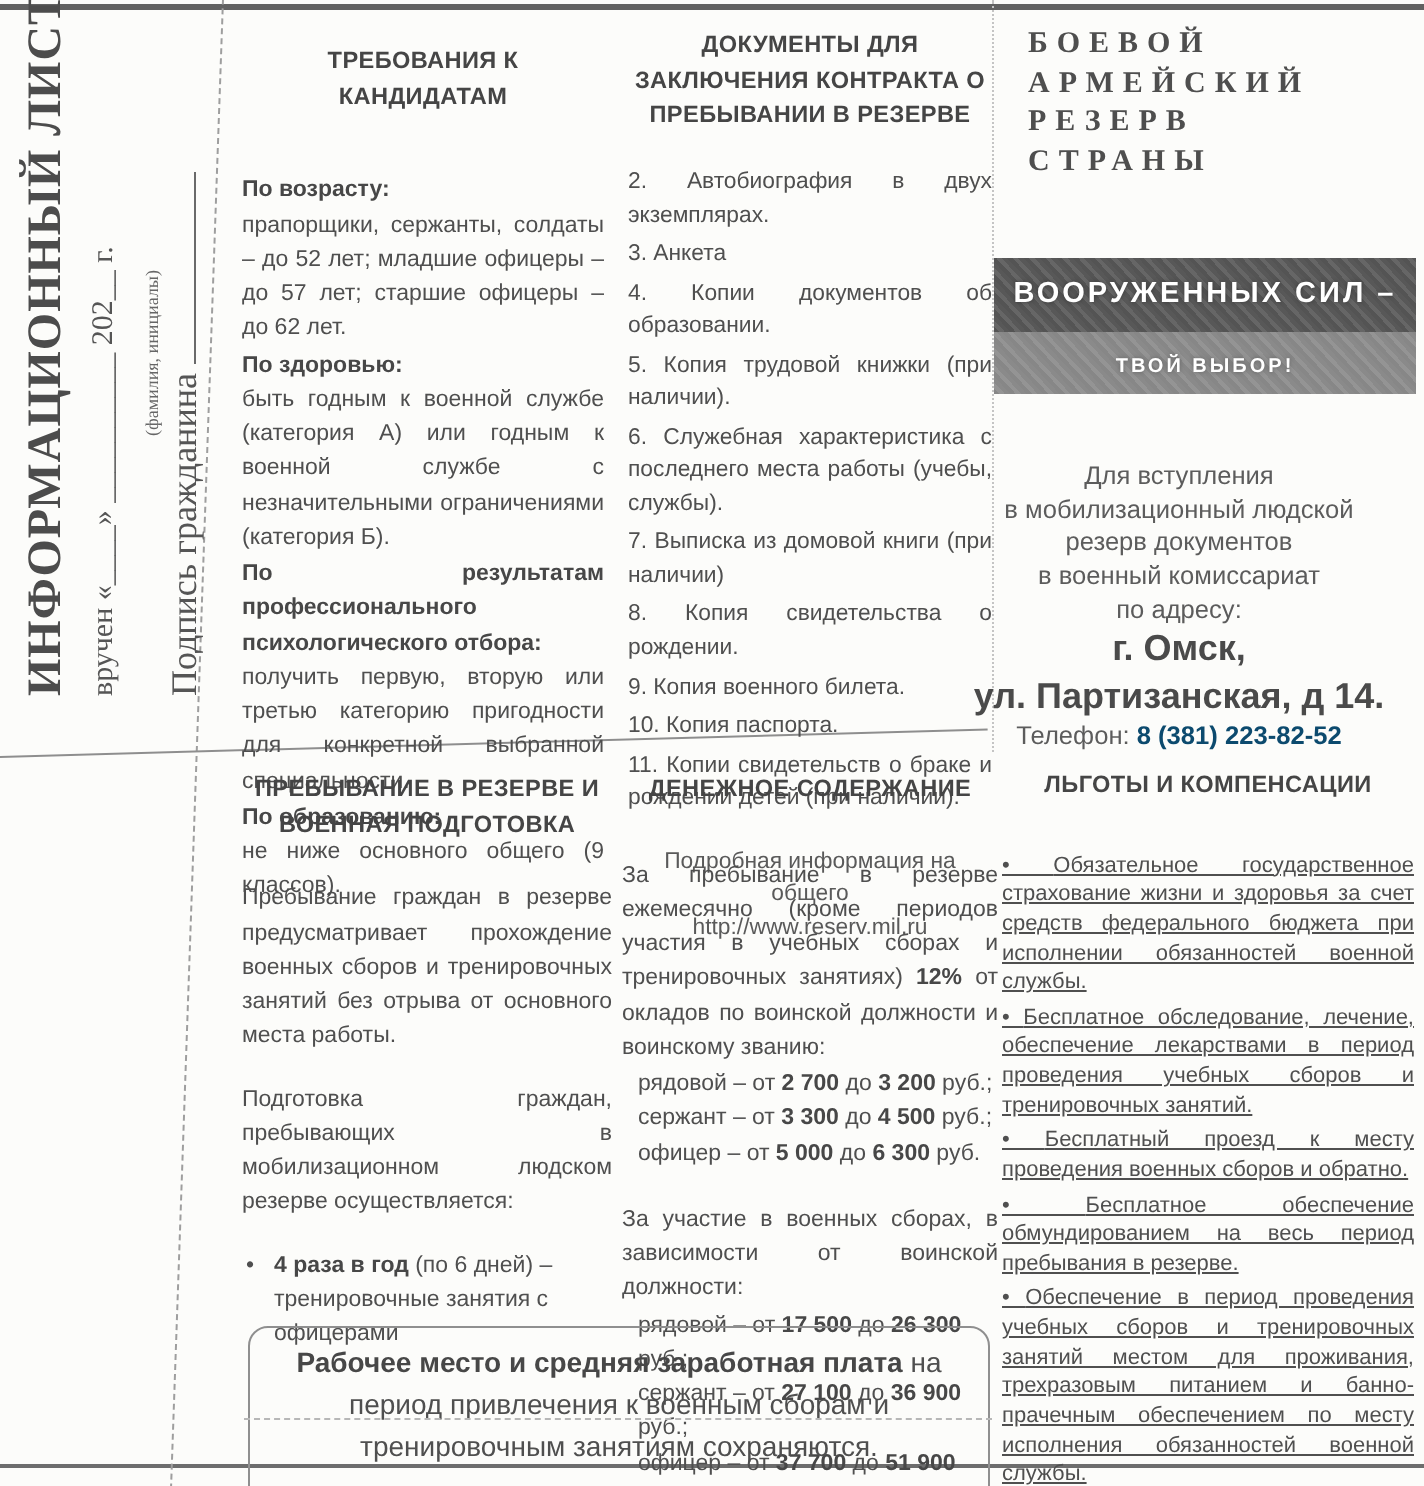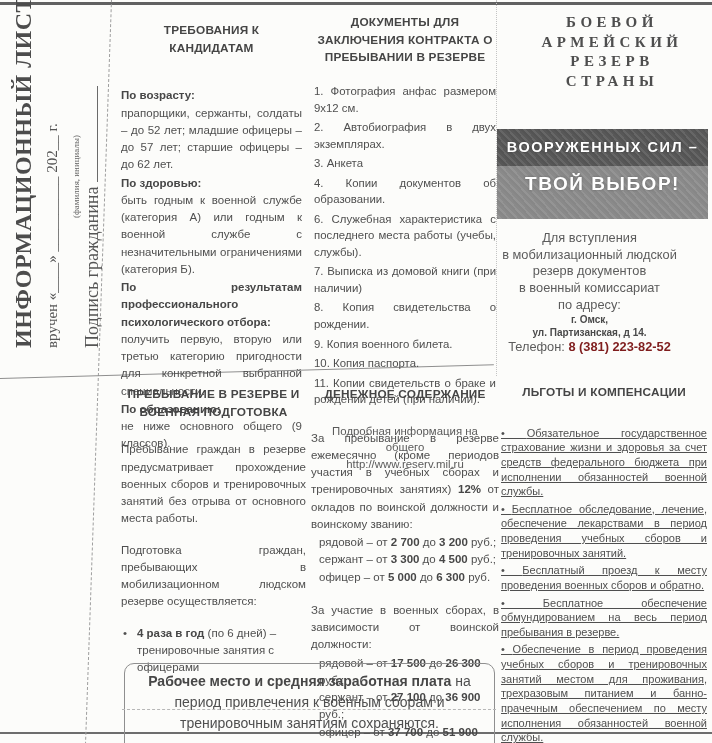--- a/index.html
+++ b/index.html
@@ -33,31 +33,31 @@
 
   
   .docs{left:314px;top:14px;width:182px;font-size:11.4px;line-height:1.45;}
   .docs h3{margin-bottom:16px;}
   .docs .item{margin:0 0 3px 0;text-align:justify;}
   .docs-footer{margin-top:15px;text-align:center;color:#5a5a5a;}
 
   
   .brand-title{left:514px;top:13px;width:196px;font-family:"Liberation Serif","DejaVu Serif",serif;
                font-size:15px;font-weight:bold;letter-spacing:4.5px;line-height:19.5px;color:#4e4e4e;}
-  .brand-title div{white-space:nowrap;text-align:center;}
+  .brand-title div{white-space:nowrap;}
   .badge{left:497px;top:129px;width:211px;font-weight:bold;text-align:center;color:#fff;}
   .badge-row1{height:37px;line-height:37px;font-size:14.5px;letter-spacing:1.5px;
      background:repeating-linear-gradient(47deg,#545454 0 2px,#666 2px 4px,#585858 4px 6px);
      text-shadow:0 0 2px rgba(40,40,40,.6);}
-  .badge-row2{height:53px;line-height:36px;font-size:19px;letter-spacing:1.5px;
+  .badge-row2{height:31px;line-height:36px;font-size:10px;letter-spacing:1.5px;
      background:repeating-linear-gradient(47deg,#878787 0 2px,#949494 2px 4px,#8a8a8a 4px 6px);
      text-shadow:0 0 2px rgba(70,70,70,.6);}
   .contact{left:484px;top:230px;width:211px;text-align:center;font-size:12.8px;line-height:1.3;color:#5c5c5c;}
-  .contact .b{font-weight:bold;color:#4a4a4a;font-size:10px;}
-  .contact .phone-num{font-weight:bold;color:#7f1d1d;}
+  .contact .b{font-weight:bold;color:#4a4a4a;font-size:18px;}
+  .contact .phone-num{font-weight:bold;color:#0c4a6e;}
 
   
   .stay{left:121px;top:386px;width:185px;}
   .stay h3{margin-bottom:20px;}
   .stay p{margin:0 0 14px 0;}
   .stay ul{margin:2px 0 0 0;padding:0 0 0 16px;list-style:none;}
   .stay li{position:relative;margin-bottom:3px;text-align:left;}
   .stay li:before{content:"\2022";position:absolute;left:-14px;top:0;}
   .stay li b{color:#474747;}
 
@@ -108,24 +108,24 @@
     <p class="just"><span class="lbl">По здоровью:</span><br>
       <span>быть годным к военной службе (категория А) или годным к военной службе с незначительными ограничениями (категория Б).</span></p>
     <p class="just"><span class="lbl">По результатам профессионального психологического отбора:</span><br>
       <span>получить первую, вторую или третью категорию пригодности для конкретной выбранной специальности.</span></p>
     <p class="just"><span class="lbl">По образованию:</span><br>
       <span>не ниже основного общего (9 классов).</span></p>
   </div>
 
   <div class="col docs">
     <h3>ДОКУМЕНТЫ ДЛЯ ЗАКЛЮЧЕНИЯ КОНТРАКТА О ПРЕБЫВАНИИ В РЕЗЕРВЕ</h3>
-    <div class="item">1. Фотография анфас размером 9х12 см.</div>
     <div class="item">2. Автобиография в двух экземплярах.</div>
     <div class="item">3. Анкета</div>
     <div class="item">4. Копии документов об образовании.</div>
+    <div class="item">5. Копия трудовой книжки (при наличии).</div>
     <div class="item">6. Служебная характеристика с последнего места работы (учебы, службы).</div>
     <div class="item">7. Выписка из домовой книги (при наличии)</div>
     <div class="item">8. Копия свидетельства о рождении.</div>
     <div class="item">9. Копия военного билета.</div>
     <div class="item">10. Копия паспорта.</div>
     <div class="item">11. Копии свидетельств о браке и рождении детей (при наличии).</div>
     <div class="docs-footer">
       <div>Подробная информация на общего</div>
       <div>http://www.reserv.mil.ru</div>
     </div>

